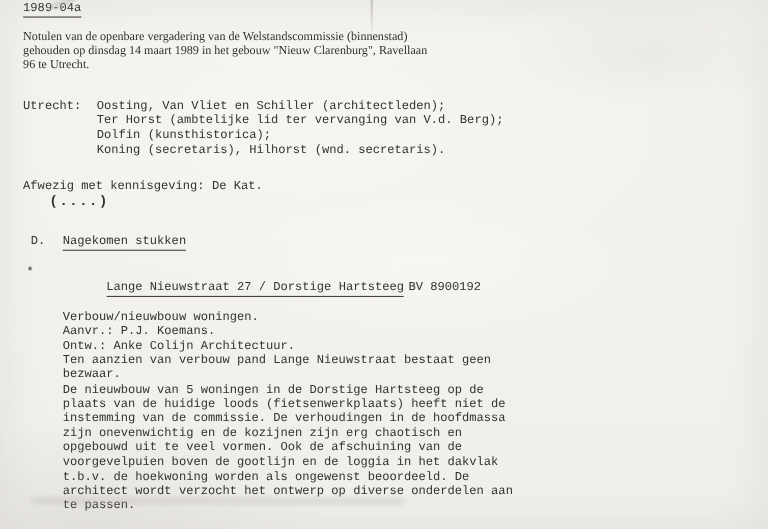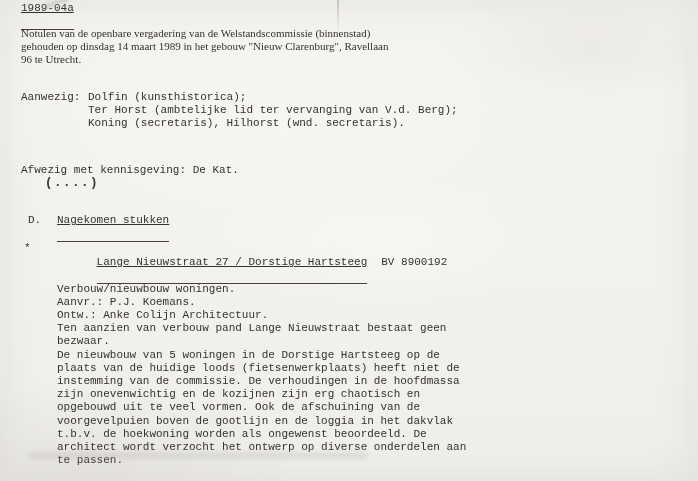--- a/index.html
+++ b/index.html
@@ -15,32 +15,32 @@
     background:
       radial-gradient(ellipse 300px 120px at 12% 96%, rgba(203,200,193,0.25), rgba(203,200,193,0) 70%),
       radial-gradient(ellipse 260px 90px at 55% 50%, rgba(255,255,255,0.35), rgba(255,255,255,0) 75%),
       radial-gradient(ellipse 200px 70px at 85% 10%, rgba(210,207,200,0.22), rgba(210,207,200,0) 70%),
       radial-gradient(ellipse 420px 200px at 40% 25%, rgba(250,249,246,0.5), rgba(250,249,246,0) 80%),
       linear-gradient(180deg,#f3f2ee 0%,#f2f1ed 60%,#efeeea 100%);
     box-shadow:inset 0 0 40px rgba(160,156,148,0.18);
   }
   .abs{position:absolute;}
   .pre{white-space:pre;}
-  .u{border-bottom:1px solid #45423c;padding-bottom:15px;text-decoration:underline;}
+  .u{border-bottom:1px solid #45423c;padding-bottom:1px;}
   #doc-number{left:21px;top:2px;}
   #intro{left:21px;top:27px;font-family:Liberation Serif, serif;}
   #present-label{left:21px;top:91px;}
   #present-list{left:88px;top:91px;}
   #absent{left:21px;top:164px;}
   #omission{left:45px;top:177px;font-size:12.5px;font-weight:bold;letter-spacing:1.5px;}
   #section-letter{left:28px;top:214px;}
   #section-title{left:57px;top:214px;text-align:right;}
   #case-bullet{left:24px;top:242px;}
   #case-text{left:57px;top:243px;width:430px;}
-  #case-file-number{margin-left:14px;}
+  #case-file-number{margin-left:4px;}
   .artifact{position:absolute;pointer-events:none;}
   #crease-top{left:337px;top:0;width:2px;height:34px;
     background:linear-gradient(180deg,rgba(150,145,138,0.45),rgba(150,145,138,0));}
   #smudge-bottom{left:28px;top:452px;width:340px;height:7px;border-radius:4px;
     background:rgba(185,182,175,0.30);filter:blur(2px);}
   #smudge-top-left{left:44px;top:0;width:26px;height:5px;border-radius:3px;
     background:rgba(170,166,158,0.35);filter:blur(1.5px);transform:rotate(-18deg);}
 </style>
 </head>
 <body>
@@ -48,24 +48,25 @@
 <div id="paper">
 
   <div id="doc-number" class="abs">
     <span class="u">1989-04a</span>
   </div>
 
   <div id="intro" class="abs pre">Notulen van de openbare vergadering van de Welstandscommissie (binnenstad)
 gehouden op dinsdag 14 maart 1989 in het gebouw "Nieuw Clarenburg", Ravellaan
 96 te Utrecht.</div>
 
-  <div id="present-label" class="abs">Aanwezig:</div>
+  <div id="present-label" class="abs">Utrecht:</div>
   <div id="present-list" class="abs">
+    <div class="pre">Oosting, Van Vliet en Schiller (architectleden);</div>
+    <div class="pre">Ter Horst (ambtelijke lid ter vervanging van V.d. Berg);</div>
     <div class="pre">Dolfin (kunsthistorica);</div>
-    <div class="pre">Ter Horst (ambtelijke lid ter vervanging van V.d. Berg);</div>
     <div class="pre">Koning (secretaris), Hilhorst (wnd. secretaris).</div>
   </div>
 
   <div id="absent" class="abs pre">Afwezig met kennisgeving: De Kat.</div>
 
   <div id="omission" class="abs">(....)</div>
 
   <div id="section-letter" class="abs">D.</div>
   <div id="section-title" class="abs">
     <span class="u">Nagekomen stukken</span>

